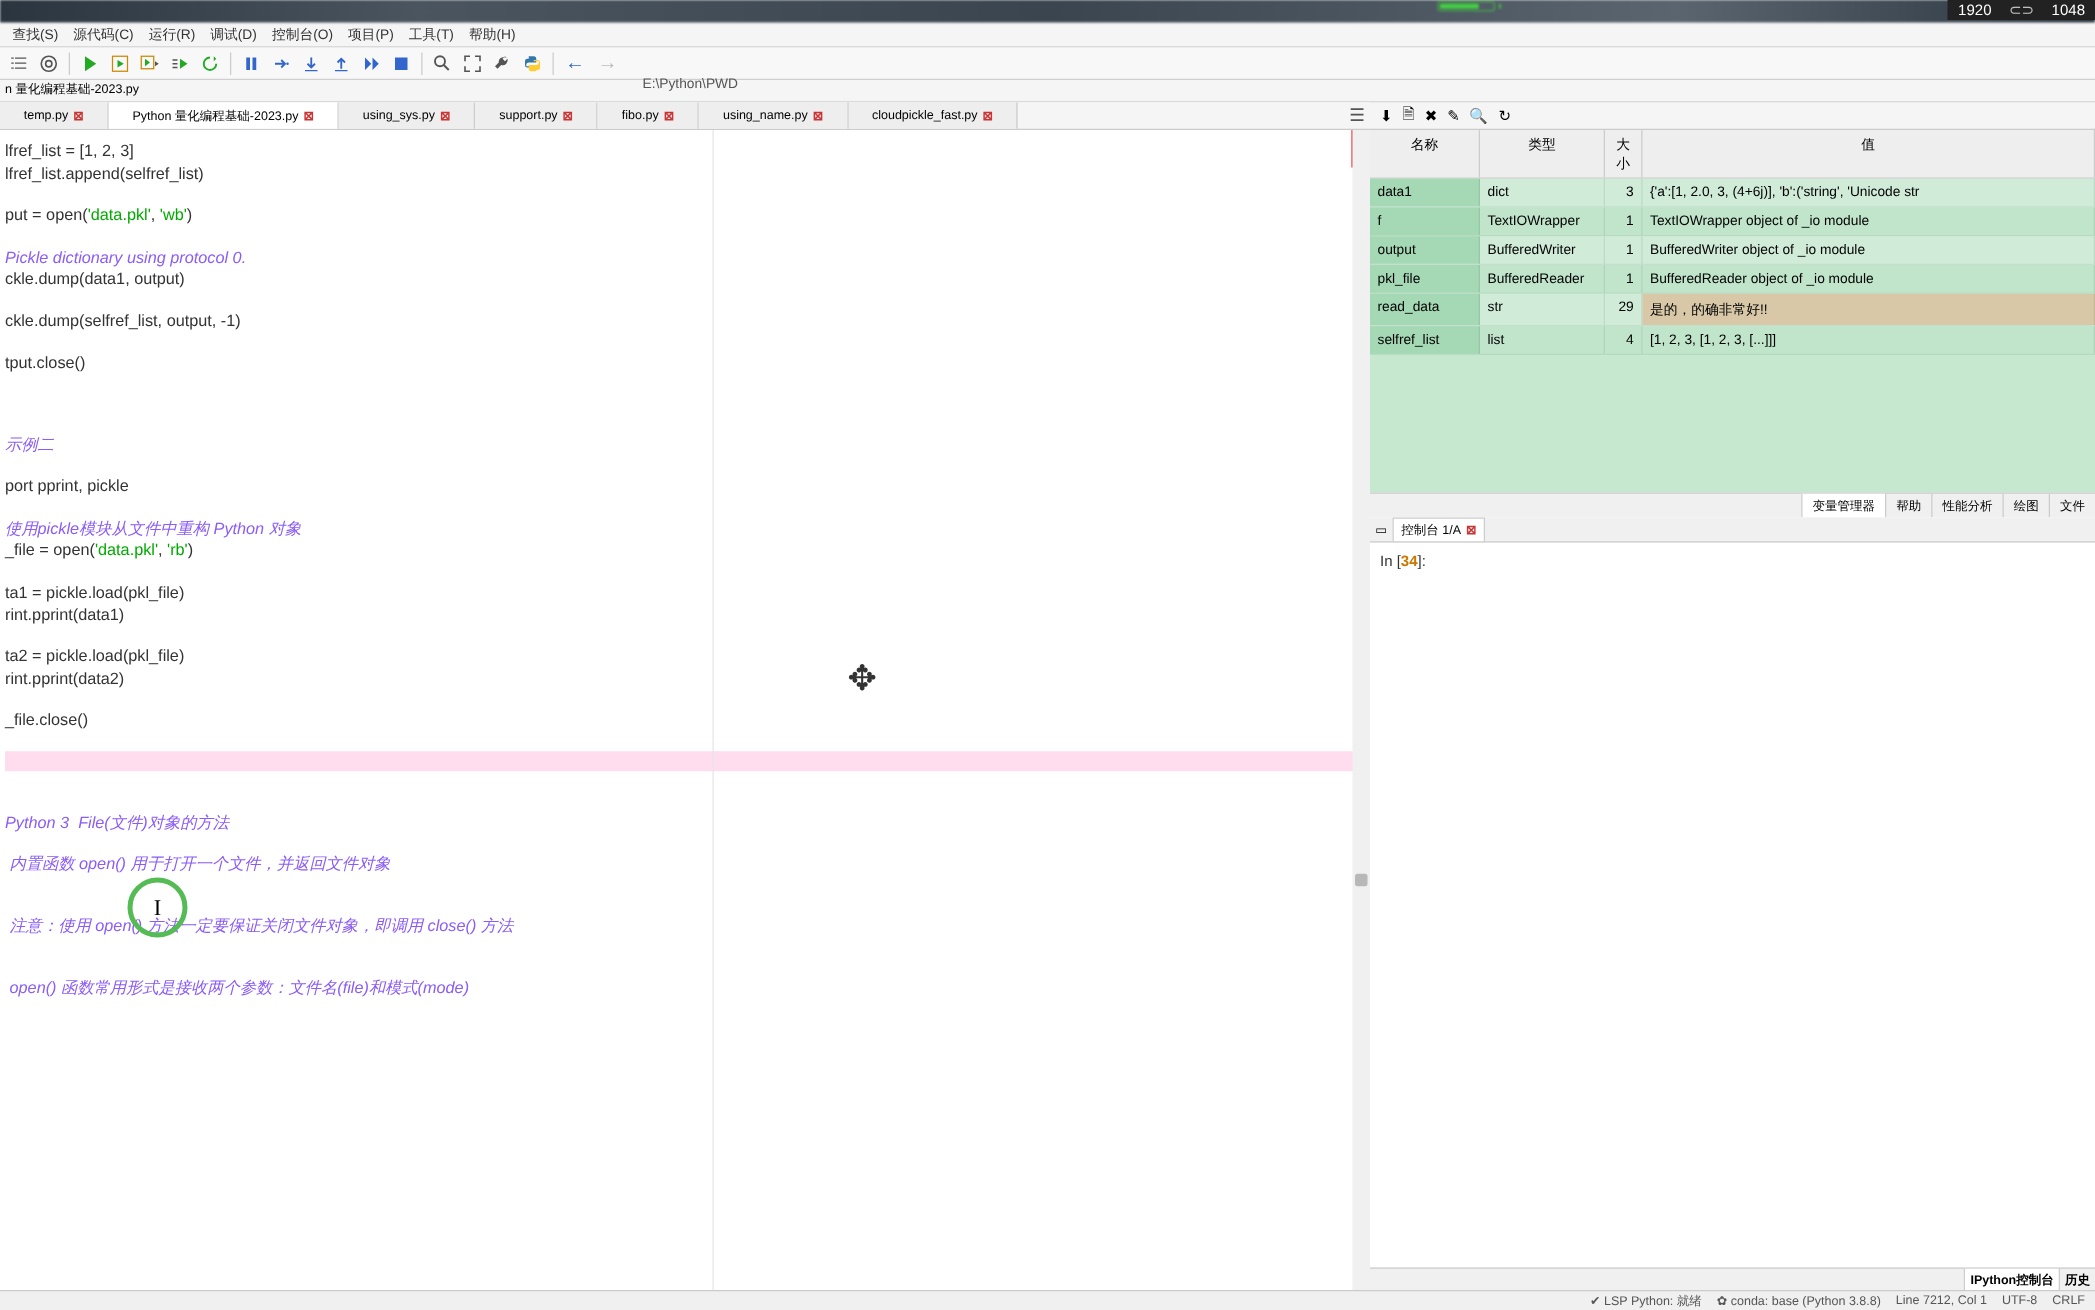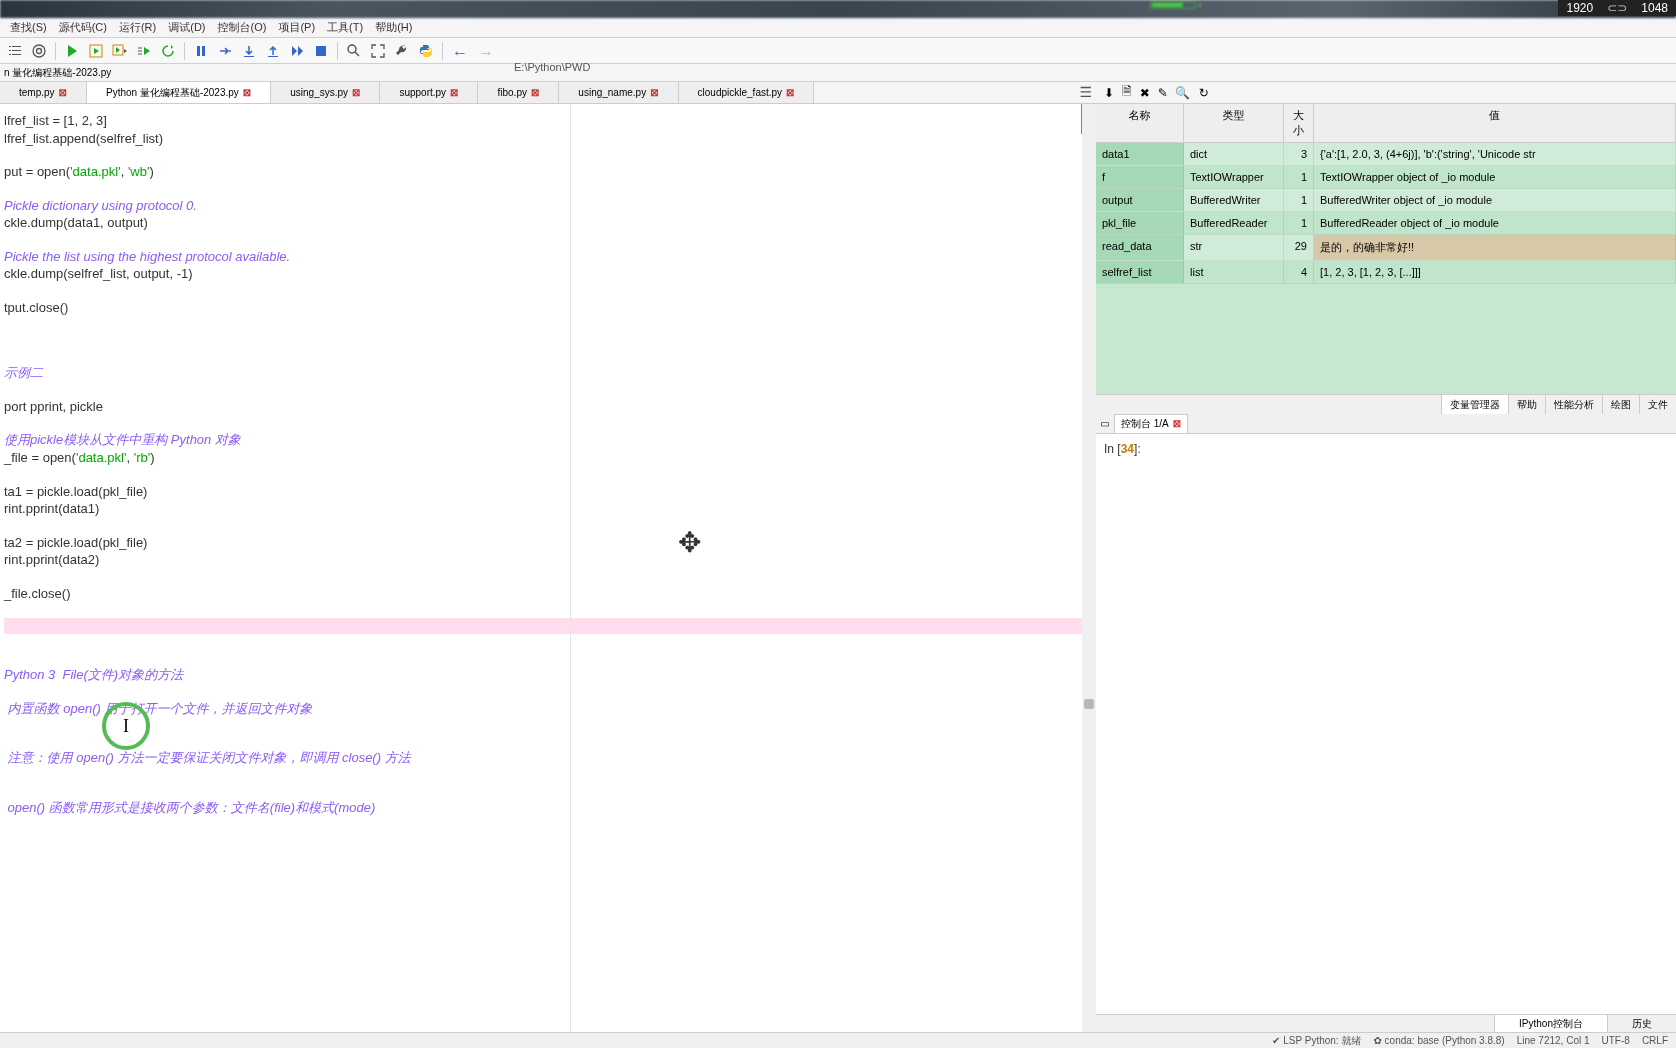--- a/index.html
+++ b/index.html
@@ -13,21 +13,21 @@
 .menubar-item { padding: 2px 6px; color: #333; cursor: default; }
 
 
 .toolbar { background: #f8f8f8; height: 26px; display: flex; align-items: center; padding: 0 4px; gap: 2px; border-bottom: 1px solid #d0d0d0; }
 .toolbar-btn { width: 22px; height: 22px; display: flex; align-items: center; justify-content: center; cursor: pointer; border-radius: 2px; }
 .toolbar-sep { width: 1px; height: 18px; background: #ccc; margin: 0 3px; }
 .path-box { margin-left: 8px; font-size: 11px; color: #555; padding: 2px 6px; margin-top: 33px; }
 .nav-arrow { font-size: 16px; font-weight: bold; padding: 0 4px; cursor: pointer; }
 
 
-.tabstrip-top { background: #f5f5f5; height: 18px; display: flex; align-items: center; padding-left: 4px; font-size: 10px; border-bottom: 1px solid #d0d0d0; }
+.tabstrip-top { background: #f5f5f5; height: 18px; display: flex; align-items: flex-start; padding-left: 4px; font-size: 10px; border-bottom: 1px solid #d0d0d0; }
 
 .main-layout { display: flex; height: calc(1048px - 18px - 20px - 26px - 18px - 16px); }
 
 
 .editor-panel { flex: 1; display: flex; flex-direction: column; background: white; position: relative; }
 .editor-hamburger { position: absolute; right: 4px; top: 2px; font-size: 14px; cursor: pointer; z-index: 5; color: #555; }
 .editor-tabs { display: flex; background: #f5f5f5; height: 22px; border-bottom: 1px solid #ccc; font-size: 10px; }
 .editor-tab { padding: 3px 19px; border-right: 1px solid #ccc; background: #eee; display: flex; align-items: center; gap: 4px; cursor: pointer; white-space: nowrap; }
 .editor-tab.active { background: white; }
 .tab-close { color: #c33; font-weight: bold; cursor: pointer; font-size: 10px; }
@@ -78,21 +78,21 @@
 
 
 .console-panel { flex: 1; background: white; display: flex; flex-direction: column; }
 .console-tabs { display: flex; background: #f0f0f0; height: 20px; font-size: 10px; border-bottom: 1px solid #ccc; align-items: center; }
 .console-tabs-left { width: 18px; text-align: center; cursor: pointer; }
 .console-tab { padding: 2px 6px; background: white; border: 1px solid #ccc; display: flex; gap: 4px; align-items: center; }
 .console-content { flex: 1; padding: 8px; font-family: Consolas, monospace; font-size: 12px; }
 .console-prompt { color: #333; }
 .console-num { color: #c70; font-weight: bold; }
 .console-bottom-tabs { display: flex; height: 18px; font-size: 10px; border-top: 1px solid #ccc; justify-content: flex-end; background: #f0f0f0; }
-.console-bottom-tab { padding: 2px 24px; border-left: 1px solid #ccc; cursor: pointer; }
+.console-bottom-tab { padding: 2px 4px; border-left: 1px solid #ccc; cursor: pointer; font-weight: bold; }
 .console-bottom-tab.active { background: white; }
 
 
 .statusbar { position: absolute; bottom: 0; left: 0; right: 0; height: 16px; background: #f0f0f0; border-top: 1px solid #ccc; display: flex; align-items: center; justify-content: flex-end; font-size: 10px; gap: 12px; padding: 0 8px; }
 .status-item { color: #555; }
 
 
 .res-badge { position: absolute; top: 0; right: 0; background: #222; color: #fff; padding: 2px 8px; font-size: 12px; height: 16px; display: flex; align-items: center; gap: 14px; }
 .res-badge .link { opacity: 0.7; }
 
@@ -286,21 +286,20 @@
         <div class="editor-scroll-thumb"></div>
       </div>
     <div class="code-line">lfref_list = [1, 2, 3]</div>
         <div class="code-line">lfref_list.append(selfref_list)</div>
         <div class="code-line"></div>
         <div class="code-line">put = open(<span class="code-string">'data.pkl'</span>, <span class="code-string">'wb'</span>)</div>
         <div class="code-line"></div>
         <div class="code-line code-comment">Pickle dictionary using protocol 0.</div>
         <div class="code-line">ckle.dump(data1, output)</div>
         <div class="code-line"></div>
-        <div class="code-line code-comment">Pickle the list using the highest protocol available.</div>
         <div class="code-line">ckle.dump(selfref_list, output, -1)</div>
         <div class="code-line"></div>
         <div class="code-line">tput.close()</div>
         <div class="code-line"></div>
         <div class="code-line"></div>
         <div class="code-line"></div>
         <div class="code-line code-comment">示例二</div>
         <div class="code-line"></div>
         <div class="code-line">port pprint, pickle</div>
         <div class="code-line"></div>

